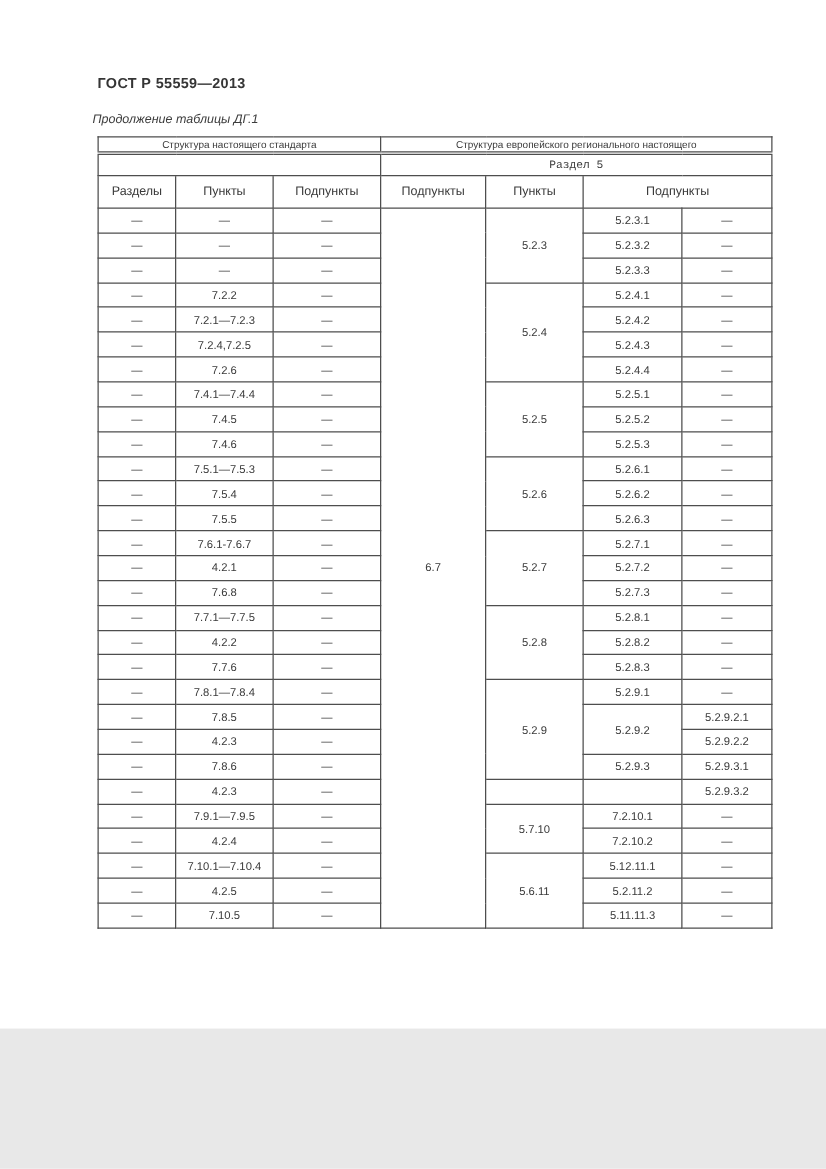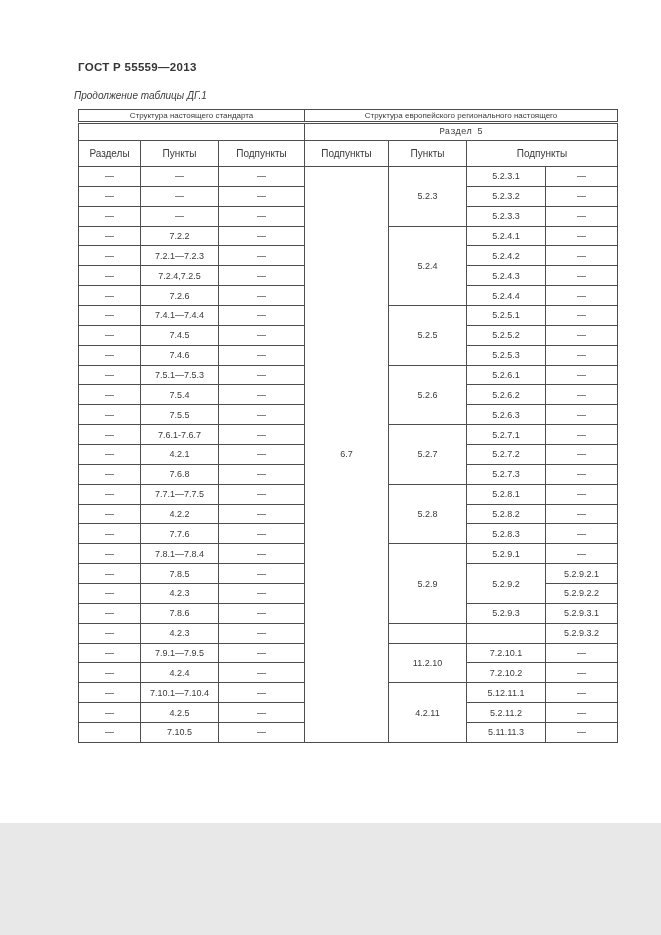--- a/index.html
+++ b/index.html
@@ -285,36 +285,36 @@
           <td>4.2.3</td>
           <td>—</td>
           <td></td>
           <td></td>
           <td>5.2.9.3.2</td>
         </tr>
         <tr>
           <td>—</td>
           <td>7.9.1—7.9.5</td>
           <td>—</td>
-          <td rowspan="2">11.2.10</td>
+          <td rowspan="2">5.7.10</td>
           <td>7.2.10.1</td>
           <td>—</td>
         </tr>
         <tr>
           <td>—</td>
           <td>4.2.4</td>
           <td>—</td>
           <td>7.2.10.2</td>
           <td>—</td>
         </tr>
         <tr>
           <td>—</td>
           <td>7.10.1—7.10.4</td>
           <td>—</td>
-          <td rowspan="3">4.2.11</td>
+          <td rowspan="3">5.6.11</td>
           <td>5.12.11.1</td>
           <td>—</td>
         </tr>
         <tr>
           <td>—</td>
           <td>4.2.5</td>
           <td>—</td>
           <td>5.2.11.2</td>
           <td>—</td>
         </tr>

